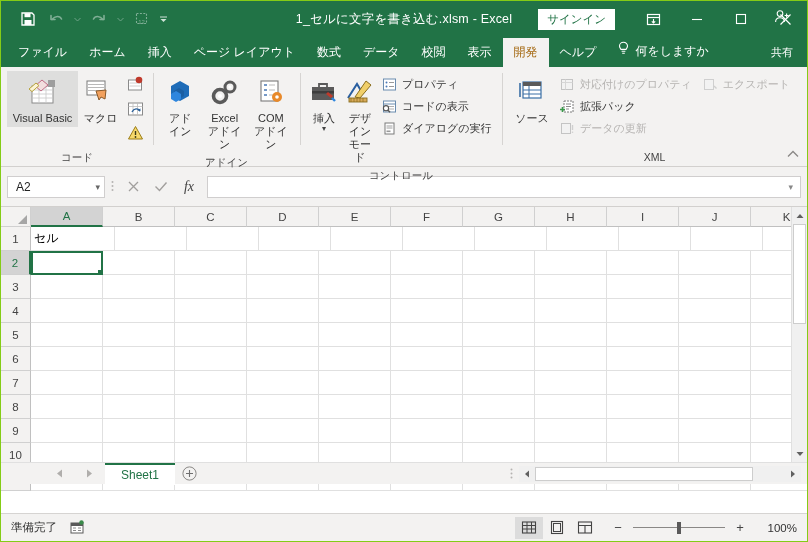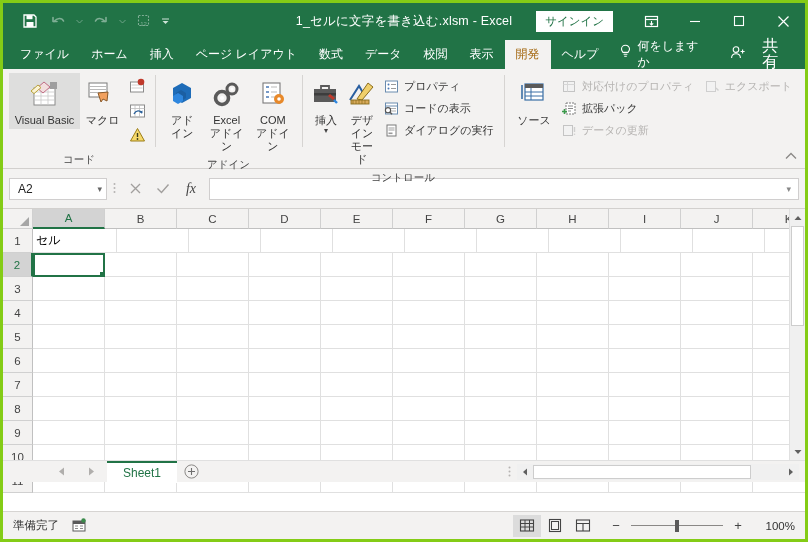--- a/index.html
+++ b/index.html
@@ -7,21 +7,21 @@
     margin: 0; padding: 0;
     width: 808px; height: 542px;
     overflow: hidden;
     font-family: "Liberation Sans", "DejaVu Sans", sans-serif;
     background: #ffffff;
   }
   #app {
     width: 808px; height: 542px;
     position: relative;
     background: #ffffff;
-    border: 3px solid #84cc16;
+    border: 1px solid #84cc16;
     overflow: hidden;
   }
 
   
   .titlebar {
     height: 36px;
     background: #217346;
     display: flex;
     align-items: center;
     position: relative;
@@ -62,21 +62,21 @@
     width: 44px; height: 36px;
     display: flex; align-items: center; justify-content: center;
     cursor: pointer;
   }
 
   
   .tabbar {
     height: 30px;
     background: #217346;
     display: flex;
-    align-items: center;
+    align-items: flex-end;
     padding-left: 6px;
     position: relative;
   }
   .tab {
     font-size: 12px;
     color: #ffffff;
     padding: 6px 11px 7px;
     cursor: pointer;
     line-height: 16px;
     white-space: nowrap;
@@ -87,23 +87,24 @@
   }
   .tab-tell {
     display: flex; align-items: center; gap: 5px;
     font-size: 12px; color: #ffffff;
     padding: 6px 10px 7px; cursor: pointer;
     line-height: 16px;
   }
   .tab-share {
     margin-left: auto;
     display: flex; align-items: center; gap: 16px;
-    font-size: 16px; color: #ffffff;
+    font-size: 11px; color: #ffffff;
     padding: 6px 14px 7px; cursor: pointer;
     line-height: 16px;
+    flex-direction: column;
   }
 
   
   .ribbon {
     height: 100px;
     background: #f3f2f1;
     border-bottom: 1px solid #d2d0ce;
     display: flex;
     position: relative;
   }
@@ -727,20 +728,21 @@
             <span class="si">
               <svg width="15" height="15" viewBox="0 0 15 15">
                   <rect x="1.5" y="2.5" width="9" height="10" fill="#f2f2f2" stroke="#cfcfcf" stroke-width="1"></rect>
                   <path d="M11 9l2.5 2.5" stroke="#cfcfcf" stroke-width="1.4"></path>
                 </svg>
             </span>
             <span>エクスポート</span>
           </div>
         </div>
       </div>
+      <div class="rlabel">XML</div>
     </div>
 
     <div class="ribbon-collapse">
       <svg width="12" height="8" viewBox="0 0 12 8">
           <path d="M1 6.5L6 1.5l5 5" fill="none" stroke="#8a8886" stroke-width="1.3"></path>
         </svg>
     </div>
   </div>
 
   <div class="formulabar">

